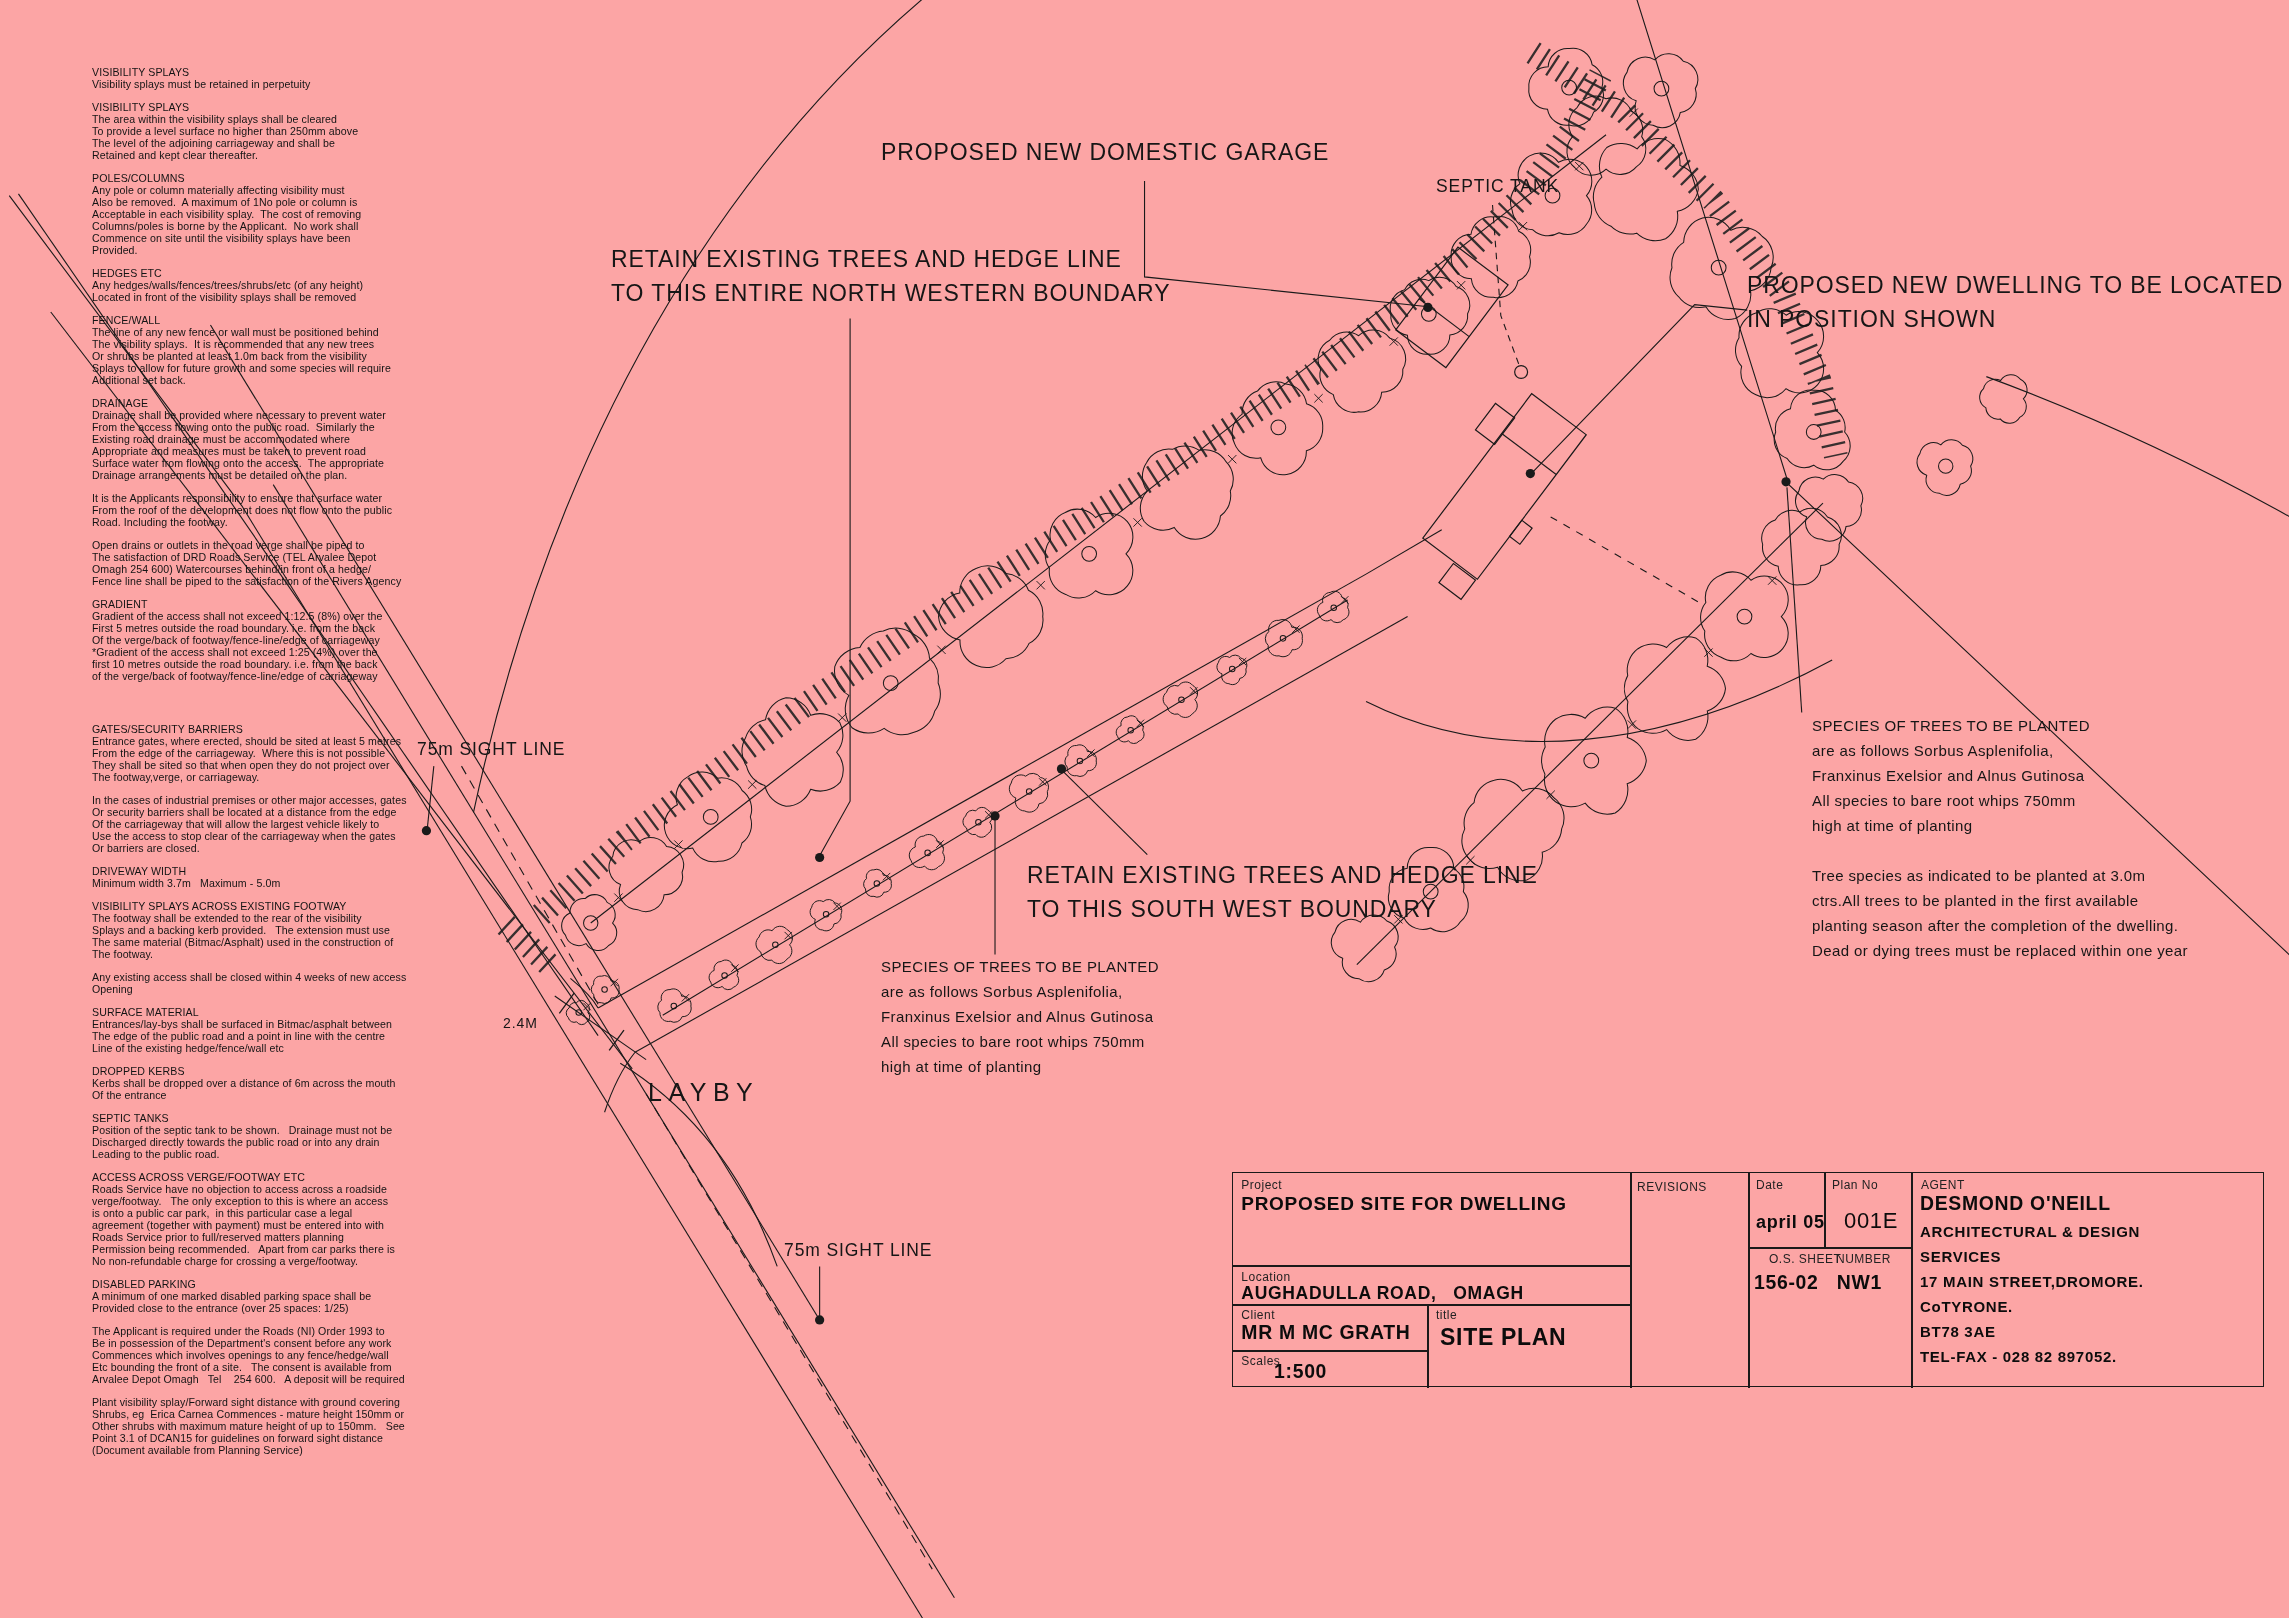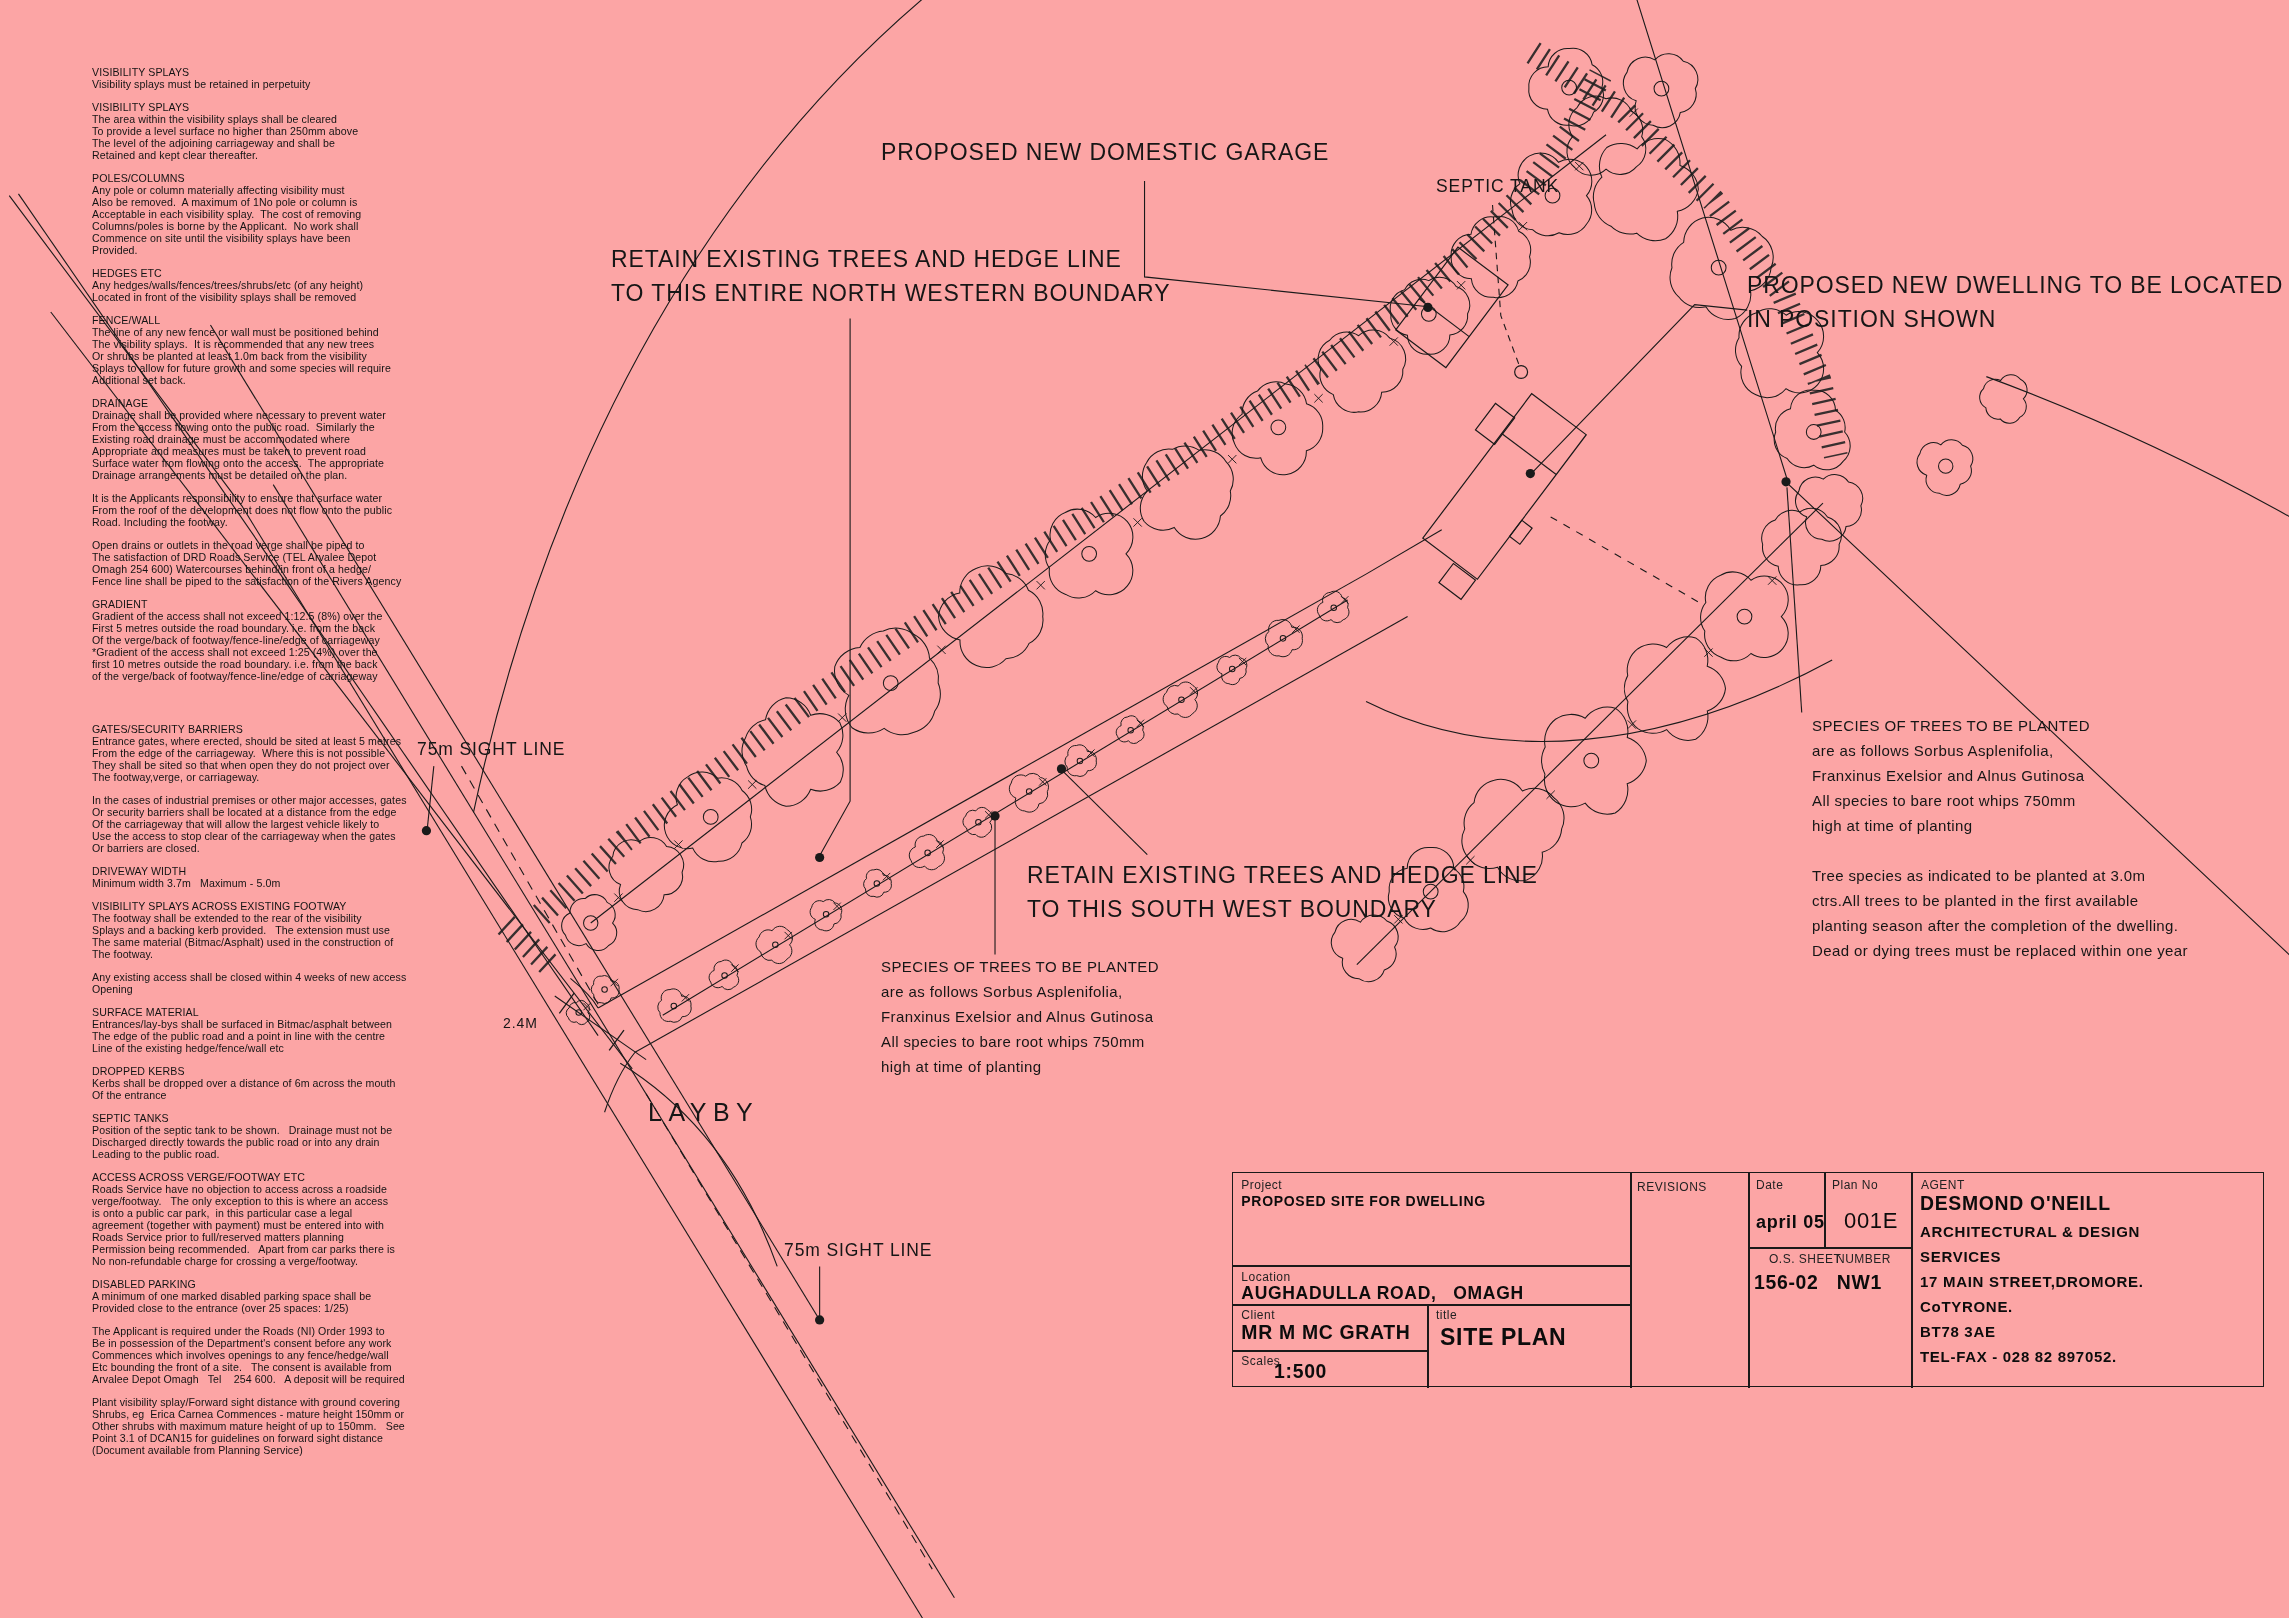--- a/index.html
+++ b/index.html
@@ -360,36 +360,36 @@
 Franxinus Exelsior and Alnus Gutinosa
 All species to bare root whips 750mm
 high at time of planting
 
 Tree species as indicated to be planted at 3.0m
 ctrs.All trees to be planted in the first available
 planting season after the completion of the dwelling.
 Dead or dying trees must be replaced within one year</div>
   <div class="lbl lbl-med" style="left:417px;top:738px;">75m SIGHT LINE</div>
   <div class="lbl lbl-med" style="left:784px;top:1239px;">75m SIGHT LINE</div>
-  <div class="lbl" style="left:648px;top:1078px;font-size:25px;letter-spacing:6.5px;margin-top:20px;">LAYBY</div>
+  <div class="lbl" style="left:648px;top:1078px;font-size:25px;letter-spacing:6.5px;">LAYBY</div>
   <div class="lbl" style="left:503px;top:1015px;font-size:14px;">2.4M</div>
 
   <div id="tblock">
     <div class="tbl-line" style="left:397px;top:0;width:1.5px;height:215px;"></div>
     <div class="tbl-line" style="left:515px;top:0;width:1.5px;height:215px;"></div>
     <div class="tbl-line" style="left:678px;top:0;width:1.5px;height:215px;"></div>
     <div class="tbl-line" style="left:591px;top:0;width:1.5px;height:74px;"></div>
     <div class="tbl-line" style="left:194px;top:131px;width:1.5px;height:84px;"></div>
     <div class="tbl-line" style="left:0;top:92px;width:397px;height:1.5px;"></div>
     <div class="tbl-line" style="left:0;top:131px;width:397px;height:1.5px;"></div>
     <div class="tbl-line" style="left:0;top:177px;width:194px;height:1.5px;"></div>
     <div class="tbl-line" style="left:515px;top:74px;width:163px;height:1.5px;"></div>
 
     <div class="tb-lab" style="left:8.3px;top:4.6px;">Project</div>
-    <div class="tb-val" style="left:8.3px;top:20px;font-size:14px;">PROPOSED SITE FOR DWELLING</div>
+    <div class="tb-val" style="left:8.3px;top:20px;font-size:19px;">PROPOSED SITE FOR DWELLING</div>
     <div class="tb-lab" style="left:404px;top:7.4px;">REVISIONS</div>
     <div class="tb-lab" style="left:8.3px;top:97px;">Location</div>
     <div class="tb-val" style="left:8.3px;top:110px;font-size:17.5px;">AUGHADULLA ROAD,   OMAGH</div>
     <div class="tb-lab" style="left:8.3px;top:135px;">Client</div>
     <div class="tb-val" style="left:8.3px;top:148px;font-size:19.4px;">MR M MC GRATH</div>
     <div class="tb-lab" style="left:8.3px;top:181px;">Scales</div>
     <div class="tb-val" style="left:41px;top:187px;font-size:19.4px;">1:500</div>
     <div class="tb-lab" style="left:203px;top:135px;">title</div>
     <div class="tb-val" style="left:207px;top:151px;font-size:23px;">SITE PLAN</div>
     <div class="tb-lab" style="left:523px;top:4.6px;">Date</div>

